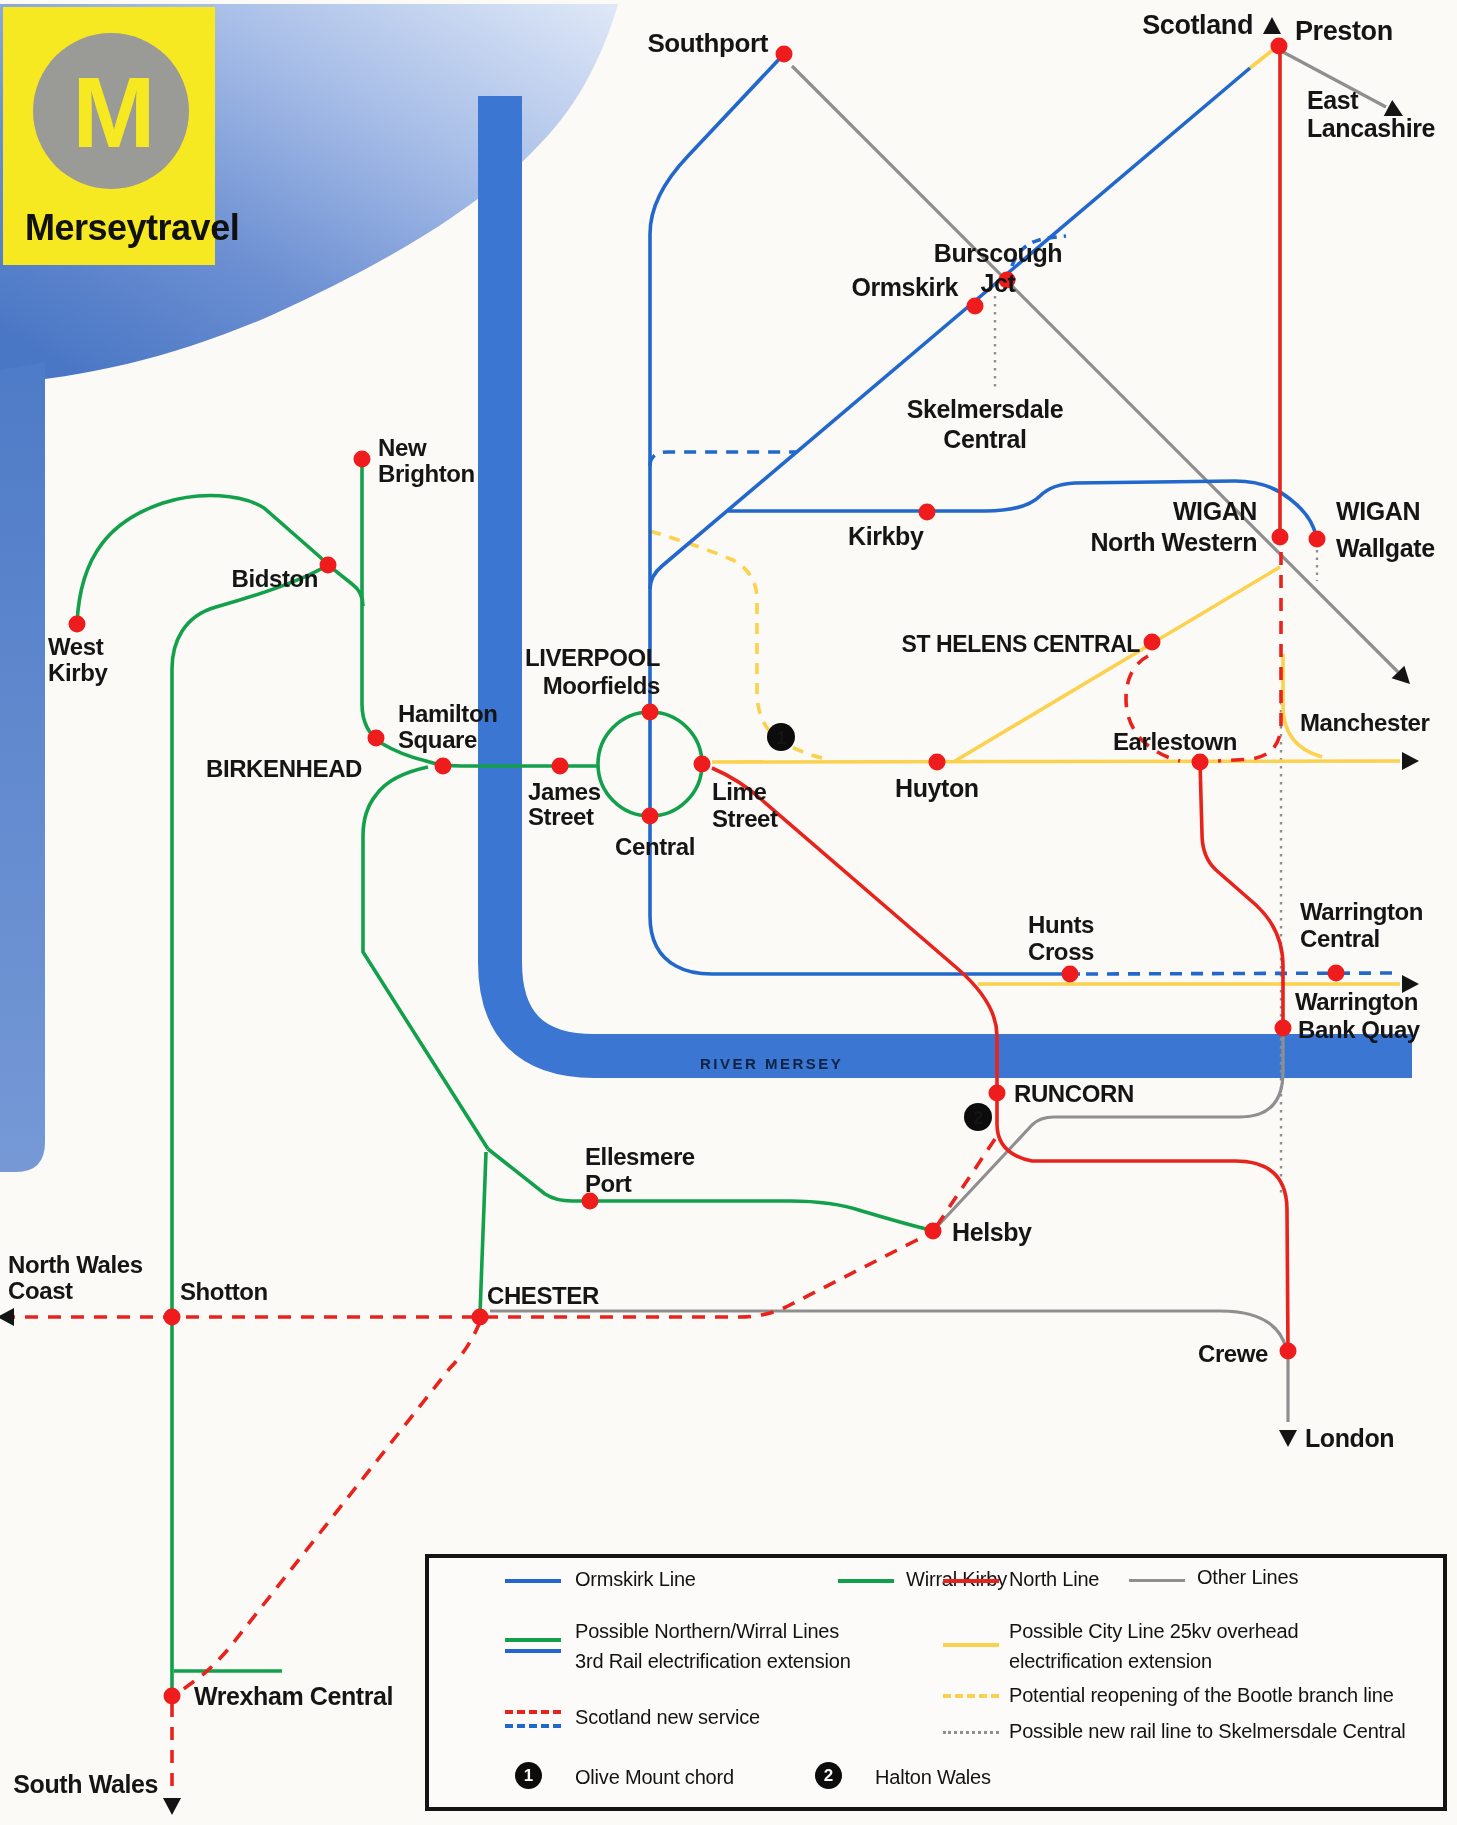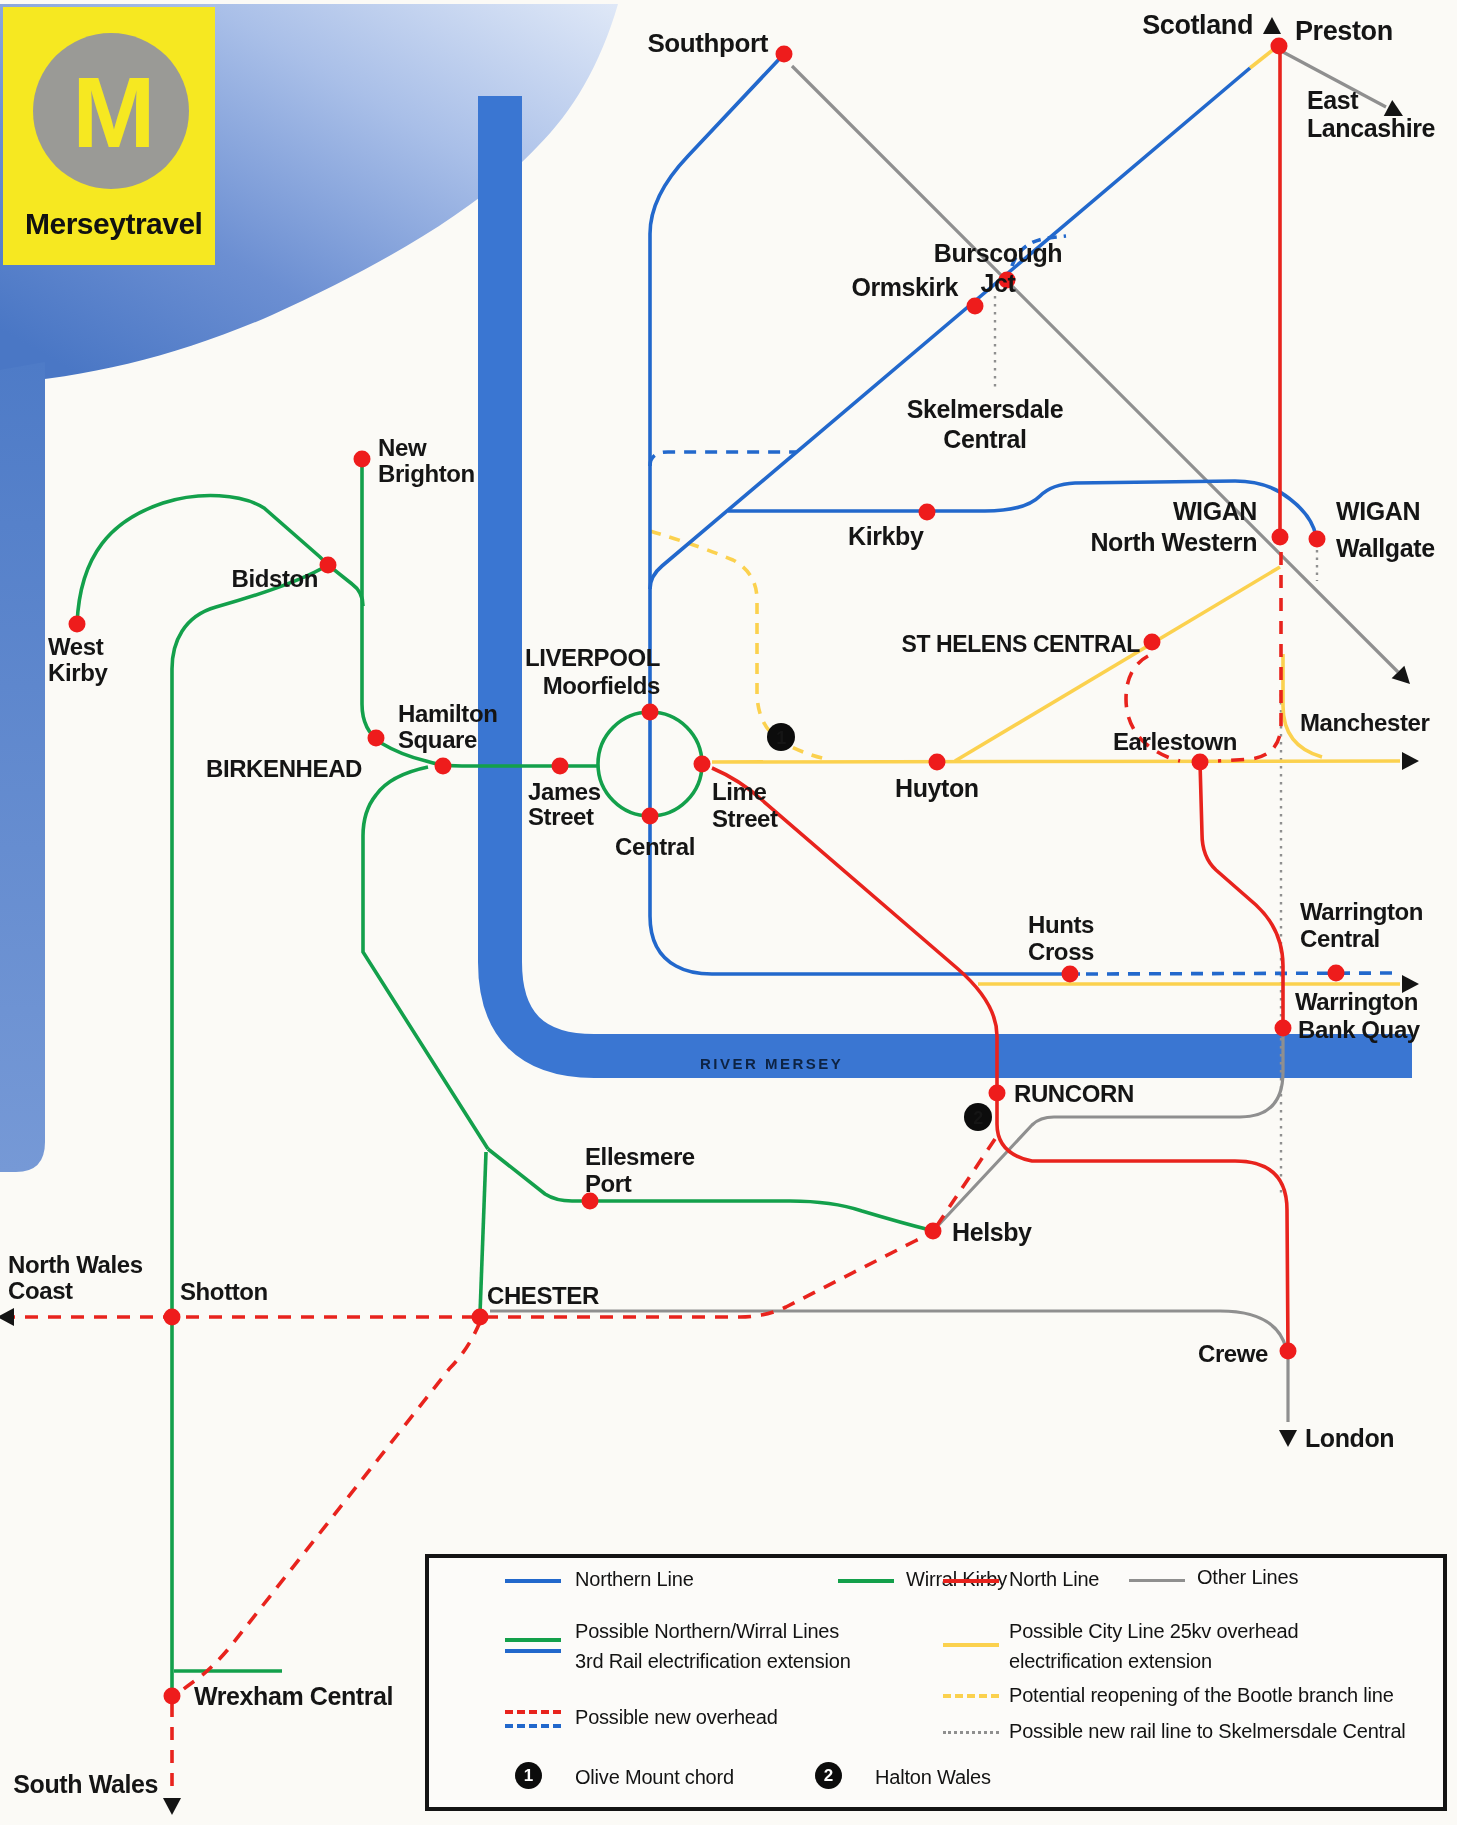--- a/index.html
+++ b/index.html
@@ -5,21 +5,21 @@
   html,body{margin:0;padding:0;}
   body{width:1457px;height:1825px;position:relative;background:#fbfaf6;font-family:"Liberation Sans",sans-serif;}
   #stage{position:absolute;left:0;top:4px;width:1457px;height:1825px;}
   svg{position:absolute;left:0;top:0;}
   .lbl{font-family:"Liberation Sans",sans-serif;font-weight:bold;fill:#151515;letter-spacing:-0.4px;}
   .river-lbl{font-weight:bold;fill:#0d2343;letter-spacing:2.5px;}
   
   #logo{position:absolute;left:3px;top:3px;width:212px;height:258px;background:#f6e821;}
   #logo .circle{position:absolute;left:30px;top:26px;width:156px;height:156px;border-radius:50%;background:#9a9a96;}
   #logo .m{position:absolute;left:0;top:22px;width:156px;text-align:center;font-size:100px;font-weight:bold;color:#f6e821;letter-spacing:-6px;}
-  #logo .brand{position:absolute;left:22px;top:200px;font-size:30px;font-weight:bold;color:#111;letter-spacing:-0.5px;text-align:right;}
+  #logo .brand{position:absolute;left:22px;top:200px;font-size:36px;font-weight:bold;color:#111;letter-spacing:-0.5px;text-align:right;}
   
   #legend{position:absolute;left:425px;top:1550px;width:1014px;height:249px;border:4px solid #141414;background:#fcfbf9;}
   .li{position:absolute;font-size:20px;color:#131313;letter-spacing:-0.2px;white-space:nowrap;}
   .sw{position:absolute;width:56px;height:0;}
   .sw.solid{border-top:4px solid #000;}
   .sw.dash{border-top:4px dashed #000;}
   .sw.dot{border-top:3px dotted #8f8f8f;}
   .badge{position:absolute;width:27px;height:27px;border-radius:50%;background:#0c0c0c;color:#fff;font-size:17px;font-weight:bold;text-align:center;line-height:27px;}
 </style>
 </head>
@@ -211,40 +211,40 @@
 <div id="logo">
   <div class="circle">
     <div class="m">M</div>
   </div>
   <div class="brand">Merseytravel</div>
 </div>
 
 <div id="legend">
 
   <div class="sw solid" style="left:76px;top:21px;border-color:#2268cc"></div>
-  <div class="li" style="left:146px;top:10px">Northern Line</div>
+  <div class="li" style="left:146px;top:10px">Ormskirk Line</div>
   <div class="sw solid" style="left:409px;top:21px;border-color:#13a04b"></div>
   <div class="li" style="left:477px;top:10px">Wirral Kirby</div>
   <div class="sw solid" style="left:514px;top:21px;border-color:#e8231d"></div>
   <div class="li" style="left:580px;top:10px">North Line</div>
   <div class="sw solid" style="left:700px;top:21px;border-color:#8f8f8f;border-top-width:3px"></div>
   <div class="li" style="left:768px;top:8px">Other Lines</div>
 
   <div class="sw solid" style="left:76px;top:80px;border-color:#13a04b"></div>
   <div class="sw solid" style="left:76px;top:91px;border-color:#2268cc"></div>
   <div class="li" style="left:146px;top:62px">Possible Northern/Wirral Lines</div>
   <div class="li" style="left:146px;top:92px">3rd Rail electrification extension</div>
 
   <div class="sw solid" style="left:514px;top:85px;border-color:#fbd14e"></div>
   <div class="li" style="left:580px;top:62px">Possible City Line 25kv overhead</div>
   <div class="li" style="left:580px;top:92px">electrification extension</div>
 
   <div class="sw dash" style="left:76px;top:152px;border-color:#e8231d"></div>
   <div class="sw dash" style="left:76px;top:166px;border-color:#2268cc"></div>
-  <div class="li" style="left:146px;top:148px">Possible new overhead</div>
+  <div class="li" style="left:146px;top:148px">Scotland new service</div>
 
   <div class="sw dash" style="left:514px;top:136px;border-color:#fbd14e"></div>
   <div class="li" style="left:580px;top:126px">Potential reopening of the Bootle branch line</div>
   <div class="sw dot" style="left:514px;top:173px"></div>
   <div class="li" style="left:580px;top:162px">Possible new rail line to Skelmersdale Central</div>
 
   <div class="badge" style="left:86px;top:204px">1</div>
   <div class="li" style="left:146px;top:208px">Olive Mount chord</div>
   <div class="badge" style="left:386px;top:204px">2</div>
   <div class="li" style="left:446px;top:208px">Halton Wales</div>

